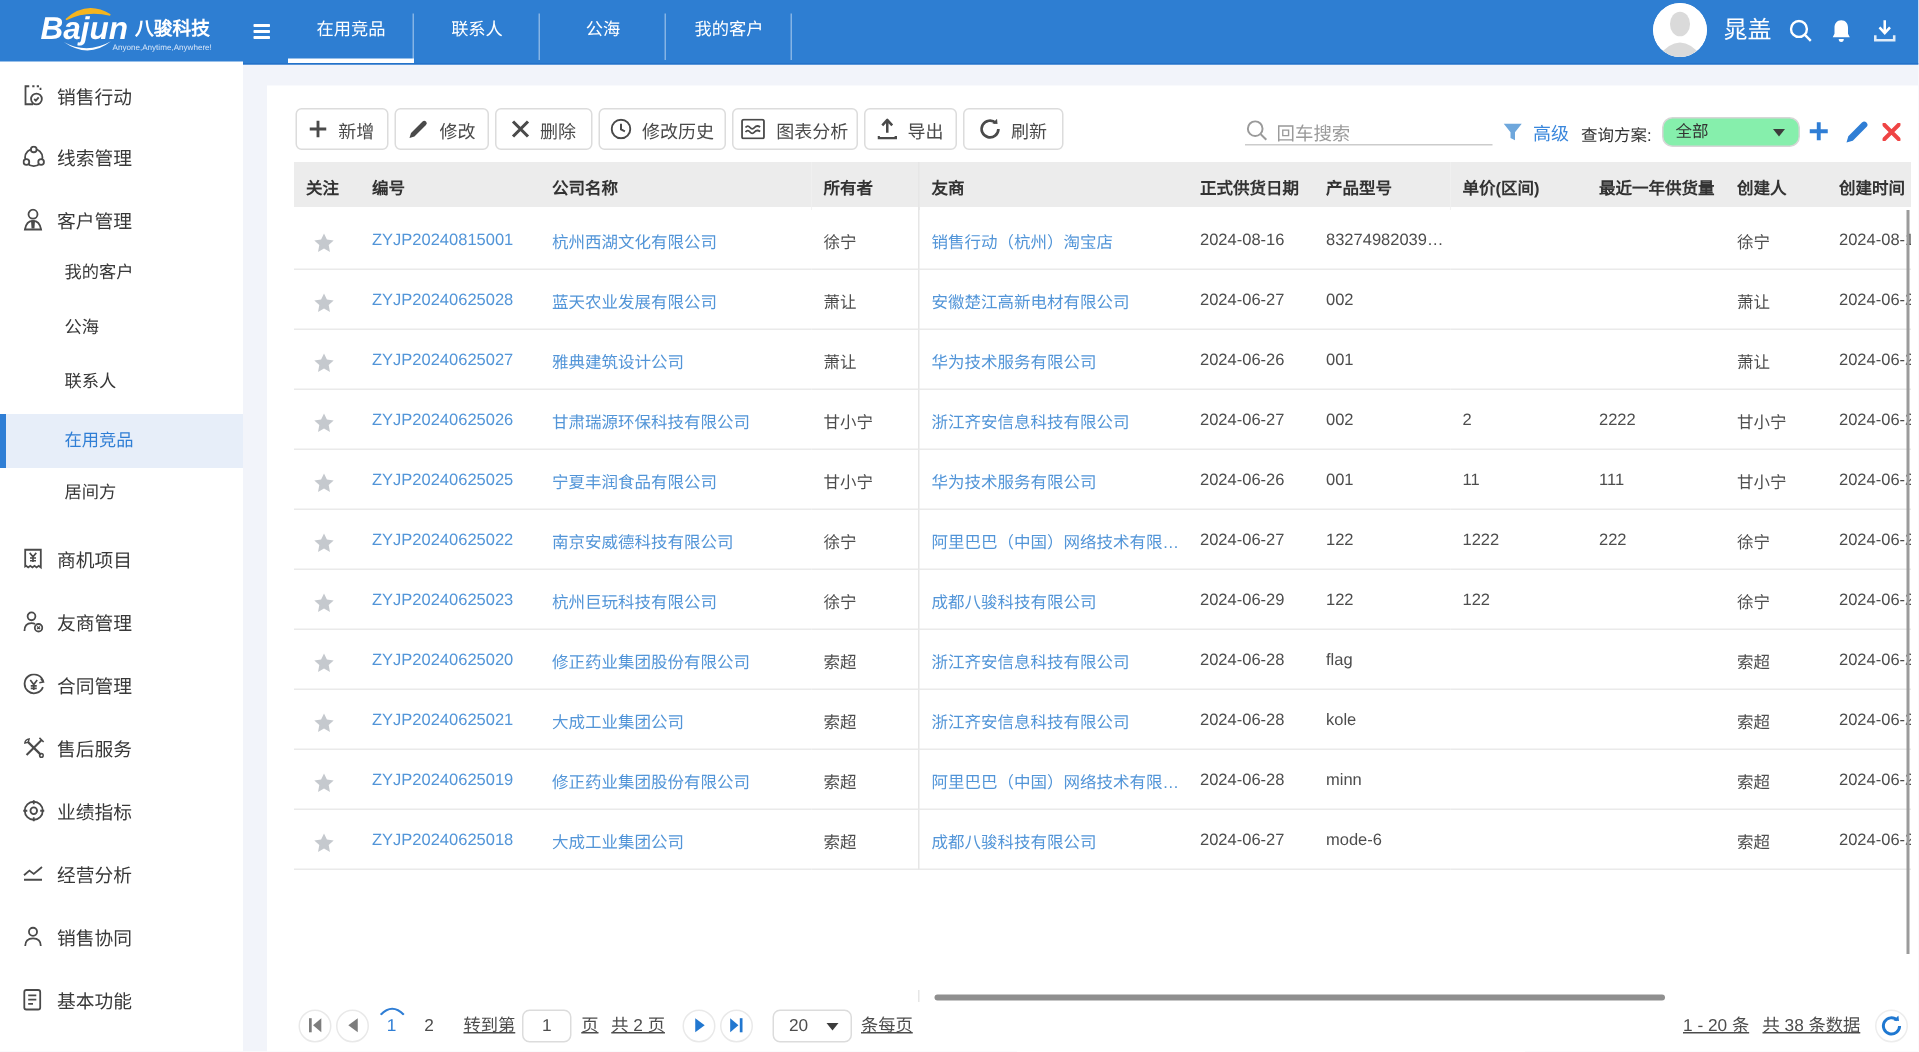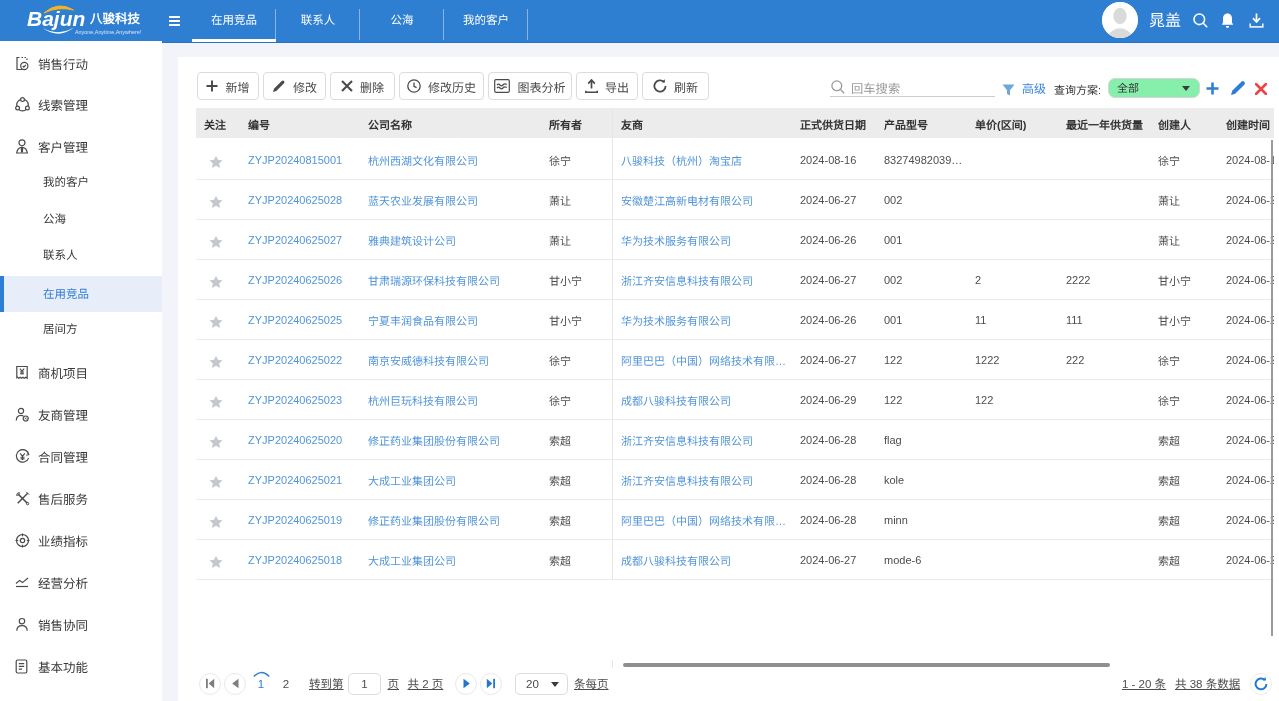--- a/index.html
+++ b/index.html
@@ -30,21 +30,21 @@
   .panel { position:absolute; left:178px; top:57px; width:1101px; height:644px; background:#fff; }
 
   
   .toolbar { position:absolute; left:19px; top:15px; height:28px; display:flex; }
   .tbtn { height:28px; border:1px solid #dcdcdc; border-radius:4px; background:#fff; color:#4a4a4a;
           font-size:12px; display:flex; align-items:center; justify-content:center; margin-right:4px; }
   .tbtn svg { margin-right:7px; }
   .searchbox { position:absolute; left:652px; top:21px; width:165px; height:19px; border-bottom:1px solid #cccccc; color:#9a9a9a; font-size:12.3px; }
   .searchbox .sicon { position:absolute; left:1px; top:2px; }
   .searchbox .ph { position:absolute; left:21px; top:1px; }
-  .advanced { position:absolute; left:824px; top:22px; font-size:12px; color:#3a87dc; display:flex; align-items:flex-end; }
+  .advanced { position:absolute; left:824px; top:22px; font-size:12px; color:#3a87dc; display:flex; align-items:center; }
   .qlabel { position:absolute; left:876px; top:24px; font-size:11px; color:#333; }
   .qselect { position:absolute; left:930px; top:20.5px; width:92px; height:20.5px; border:1px solid #d6d6d6; border-radius:7px; font-size:11px; color:#333; line-height:18px; padding-left:8px; background:#86efac; }
   .qselect .arr { position:absolute; right:9px; top:7px; width:0; height:0; border-left:4.5px solid transparent; border-right:4.5px solid transparent; border-top:5.5px solid #3c3c3c; }
   .plusic { position:absolute; left:1028px; top:24px; }
   .editic { position:absolute; left:1052px; top:23px; }
   .xic { position:absolute; left:1077px; top:24px; }
 
   
   .tablewrap { position:absolute; left:18px; top:51px; width:1078px; height:552px; overflow:hidden; }
   table { border-collapse:separate; border-spacing:0; table-layout:fixed; width:1078px; font-size:11px; }
@@ -265,21 +265,21 @@
             <th>创建人</th>
             <th>创建时间</th>
           </tr>
           <tr>
             <td class="starcell"><svg width="14" height="14" viewBox="0 0 13 13" style="margin-top:7px">
                 <path d="M6.5 0.6 L8.3 4.4 L12.5 4.9 L9.4 7.8 L10.2 12 L6.5 9.9 L2.8 12 L3.6 7.8 L0.5 4.9 L4.7 4.4 Z" fill="#c5c9ce"></path>
               </svg></td>
             <td class="l">ZYJP20240815001</td>
             <td class="l">杭州西湖文化有限公司</td>
             <td>徐宁</td>
-            <td class="l bl">八骏科技（杭州）淘宝店</td>
+            <td class="l bl">销售行动（杭州）淘宝店</td>
             <td>2024-08-16</td>
             <td>83274982039…</td>
             <td></td>
             <td></td>
             <td>徐宁</td>
             <td>2024-08-1</td>
           </tr>
           <tr>
             <td class="starcell"><svg width="14" height="14" viewBox="0 0 13 13" style="margin-top:7px">
                 <path d="M6.5 0.6 L8.3 4.4 L12.5 4.9 L9.4 7.8 L10.2 12 L6.5 9.9 L2.8 12 L3.6 7.8 L0.5 4.9 L4.7 4.4 Z" fill="#c5c9ce"></path>

